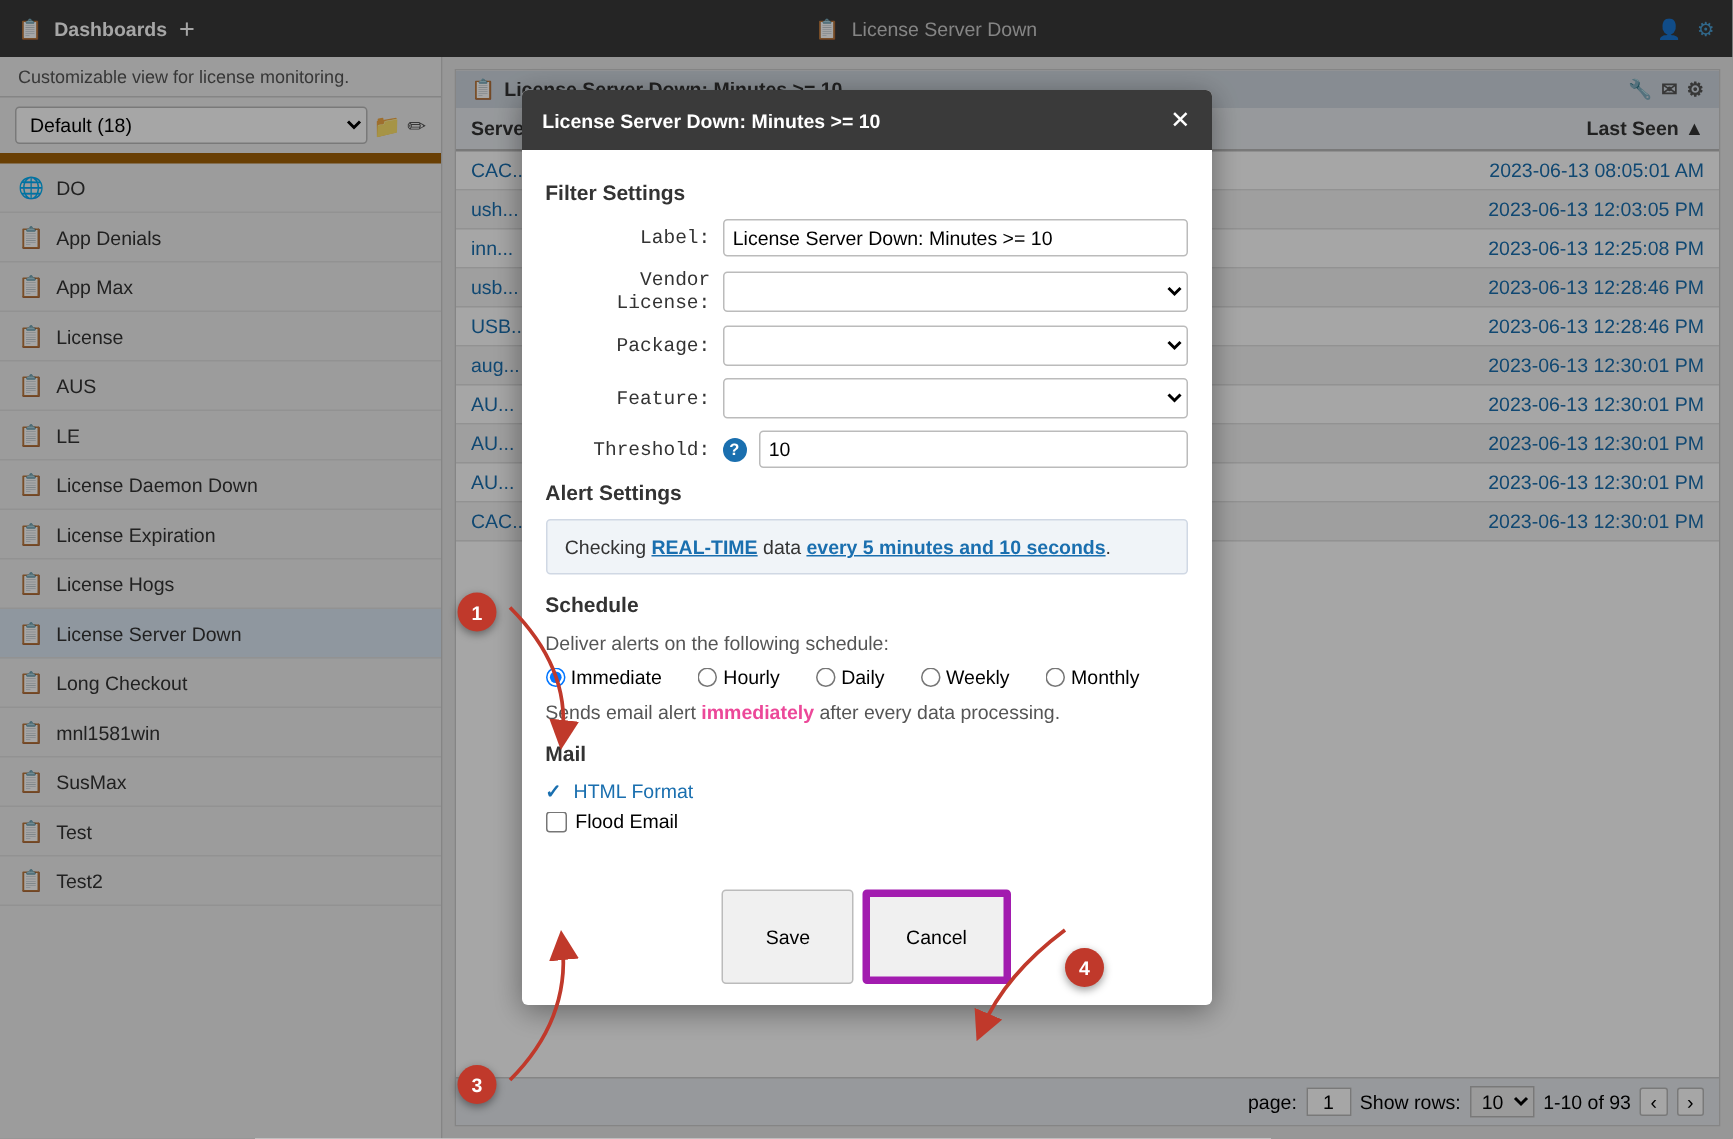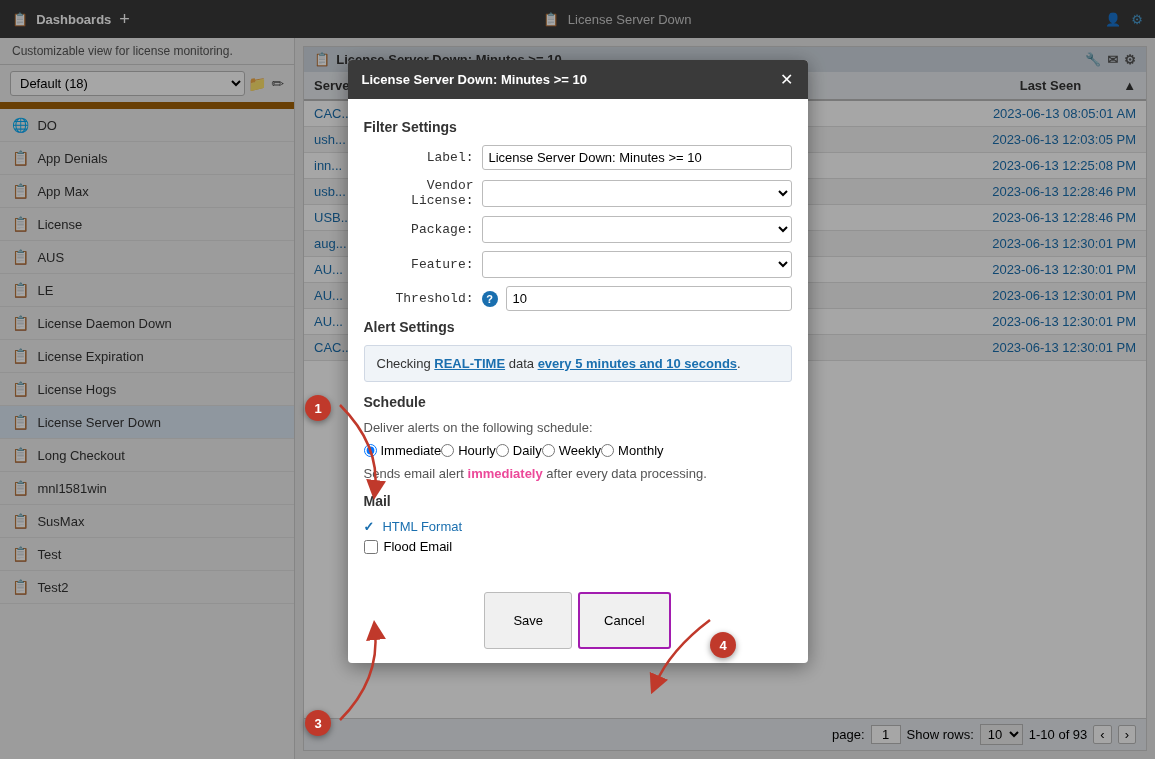--- a/index.html
+++ b/index.html
@@ -133,21 +133,21 @@
       background: #1a6faf; color: #fff; font-size: 11px; font-weight: bold;
       cursor: pointer;
     }
 
     .alert-settings-section { background: #f0f4f8; border: 1px solid #d0d8e4; border-radius: 3px; padding: 10px 12px; margin-bottom: 12px; }
     .alert-text { font-size: 13px; color: #333; }
     .alert-text a { color: #1a6faf; font-weight: bold; text-decoration: underline; }
 
     .schedule-section { margin-bottom: 12px; }
     .schedule-desc { font-size: 13px; color: #555; margin-bottom: 8px; }
-    .radio-group { display: flex; align-items: center; gap: 0; flex-wrap: wrap; margin-bottom: 8px; }
+    .radio-group { display: flex; align-items: center; gap: 24px; flex-wrap: wrap; margin-bottom: 8px; }
     .radio-label { display: flex; align-items: center; gap: 4px; font-size: 13px; cursor: pointer; }
     .schedule-note { font-size: 13px; color: #555; }
     .schedule-note strong { color: #ec4899; }
 
     .mail-section { margin-bottom: 12px; }
     .checkbox-label { display: flex; align-items: center; gap: 6px; font-size: 13px; cursor: pointer; margin-bottom: 5px; }
     .checkbox-label input { width: 14px; height: 14px; }
     .html-format-label { color: #1a6faf; }
     .checkmark { color: #1a6faf; font-weight: bold; margin-right: 2px; }
 
@@ -155,21 +155,21 @@
       display: flex; justify-content: center; gap: 6px;
       padding: 10px 16px 14px;
     }
     .btn-save {
       padding: 6px 28px;
       background: #f0f0f0; border: 1px solid #bbb;
       border-radius: 3px; cursor: pointer; font-size: 13px;
     }
     .btn-cancel {
       padding: 19px 24px;
-      background: #f0f0f0; border: 2px solid #a21caf;
+      background: #f0f0f0; border: 5px solid #a21caf;
       border-radius: 3px; cursor: pointer; font-size: 13px;
     }
 
     
     .annotation {
       position: absolute;
       width: 26px; height: 26px;
       border-radius: 50%;
       background: #c0392b;
       color: #fff;
@@ -297,21 +297,21 @@
       <div class="table-container">
         <table>
           <thead>
             <tr>
               <th>
                 <div class="th-sort">
                   <span>Server Name</span>
                 </div>
               </th>
               <th style="text-align:right;">
-                <div class="th-sort" style="justify-content:flex-end;gap:38px;">
+                <div class="th-sort" style="justify-content:flex-end;">
                   <span>Last Seen</span>
                   <span style="margin-left:4px;">▲</span>
                 </div>
               </th>
             </tr>
           </thead>
           <tbody id="table-body">
           <tr>
                 <td style="color:#1a6faf;">CAC...</td>
                 <td style="color:#1a6faf;text-align:right;">2023-06-13 08:05:01 AM</td>

